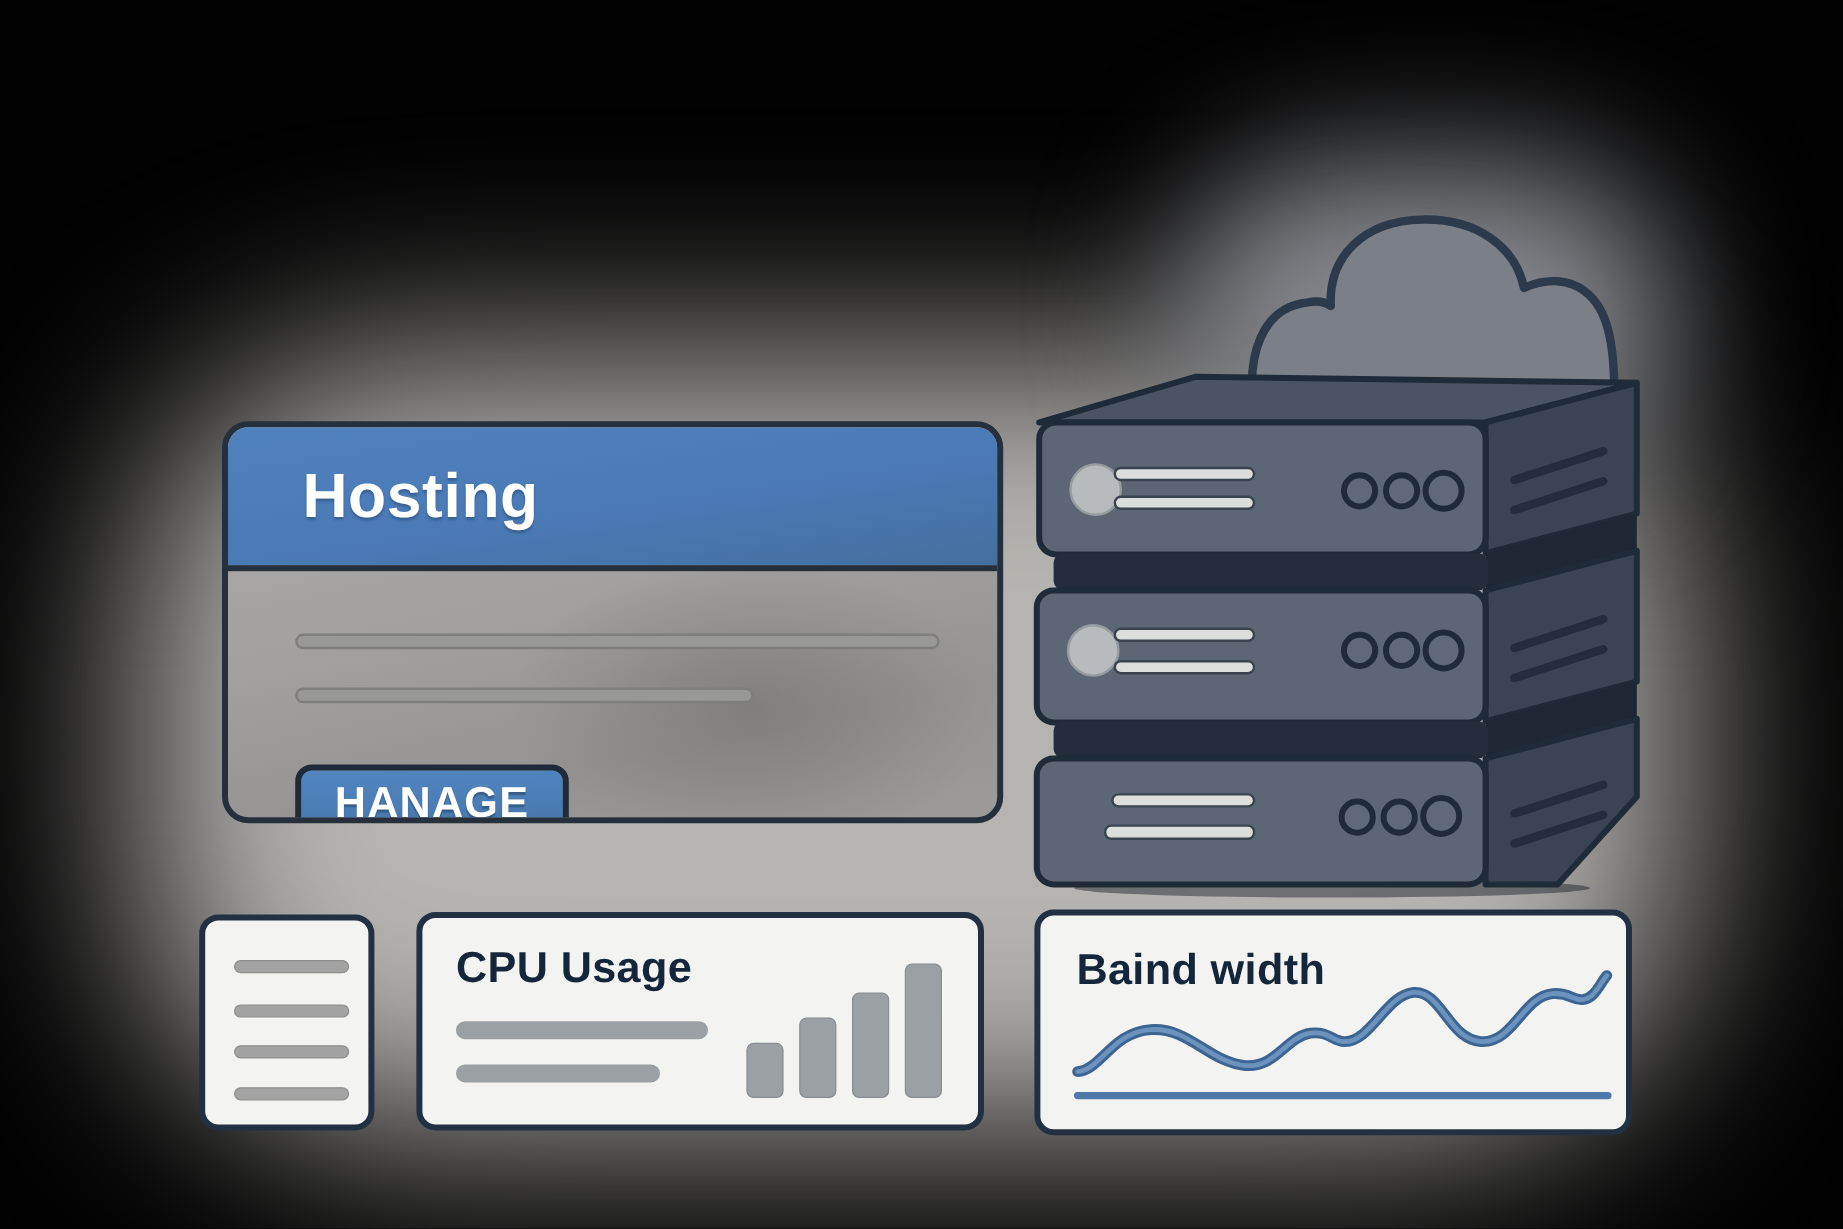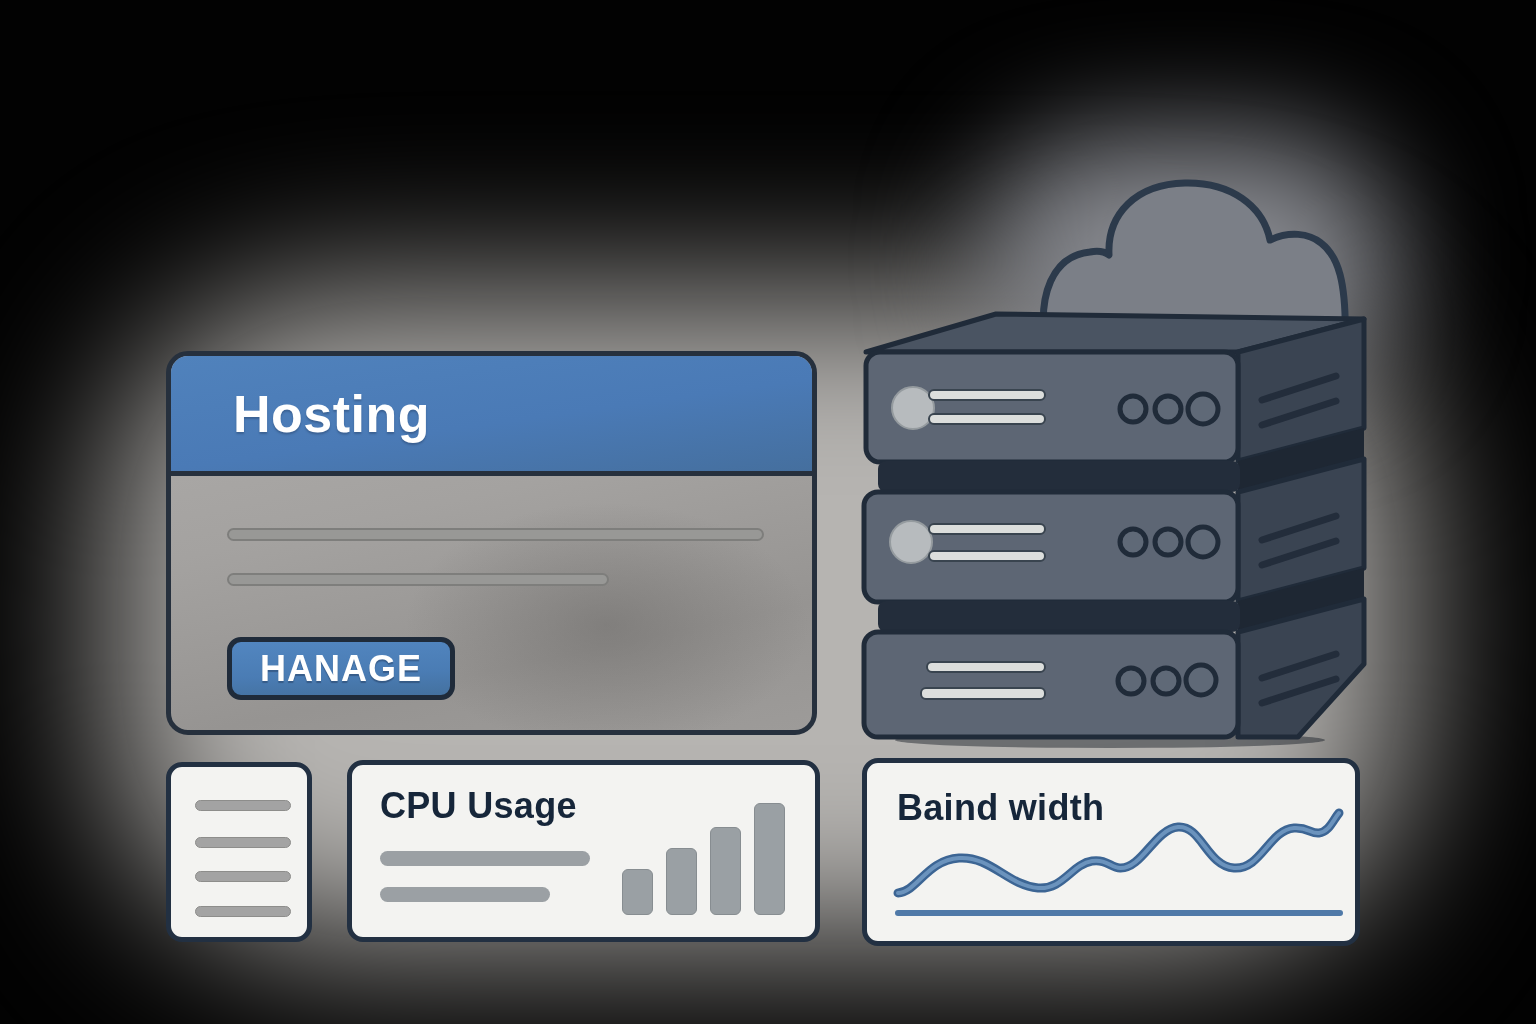--- a/index.html
+++ b/index.html
@@ -12,21 +12,21 @@
   .glow-main{
     position:absolute;left:115px;top:295px;width:1290px;height:650px;
     background:#b6b4b1;border-radius:220px;filter:blur(85px);
   }
   .glow-cloud{
     position:absolute;left:985px;top:135px;width:410px;height:250px;
     background:#86888e;border-radius:180px;filter:blur(60px);
   }
   
   .hosting-card{
-    position:absolute;left:166px;top:351px;width:651px;height:384px;
+    position:absolute;left:185px;top:351px;width:651px;height:335px;
     border:5px solid #26303d;border-radius:22px;box-sizing:border-box;
     background:
       radial-gradient(ellipse 280px 170px at 68% 72%, rgba(106,104,102,.5), rgba(106,104,102,0) 72%),
       linear-gradient(168deg,#aeacaa 0%,#a4a2a0 40%,#969492 75%,#9d9b99 100%);
     overflow:hidden;
   }
   .hosting-header{
     position:absolute;left:0;top:0;width:100%;height:120px;box-sizing:border-box;
     background:linear-gradient(172deg,#5082bc 0%,#4a7ab6 55%,#456f9e 100%);
     border-bottom:5px solid #26303d;

